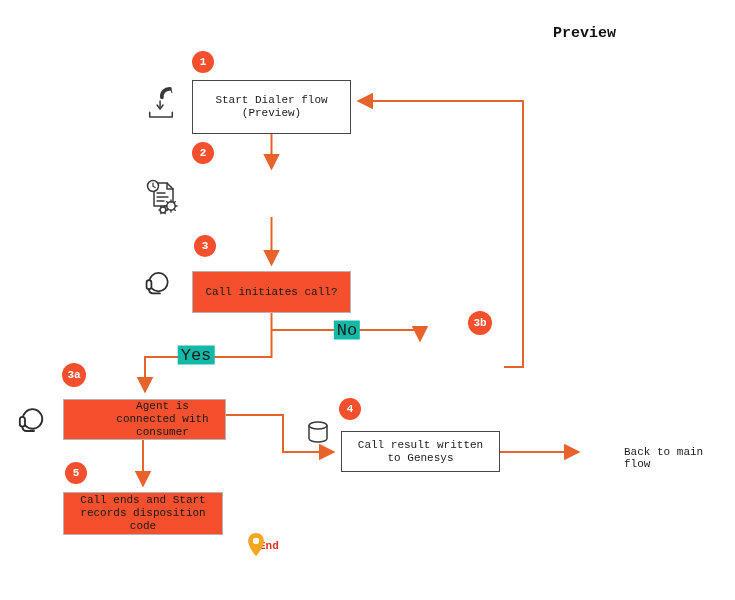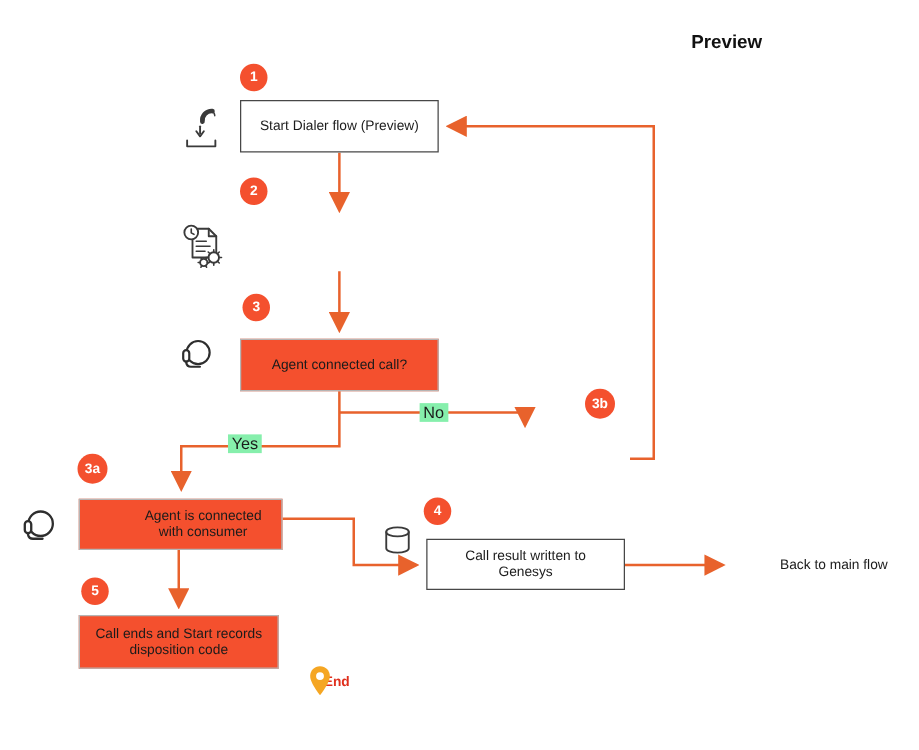--- a/index.html
+++ b/index.html
@@ -1,33 +1,33 @@
 <!DOCTYPE html>
 <html><head>
 <meta charset="utf-8">
 <style>
   html,body{margin:0;padding:0;background:#fff;}
   .canvas{
     position:relative;width:735px;height:600px;background:#fff;overflow:hidden;
-    font-family:Liberation Sans, sans-serif;color:#1b1b1b;
+    font-family:Liberation Mono, monospace;color:#1b1b1b;
   }
   .title{position:absolute;left:553px;top:25px;font-size:15px;font-weight:bold;color:#111;}
   .wires{position:absolute;left:0;top:0;width:735px;height:600px;}
   .node{
     position:absolute;display:flex;align-items:center;justify-content:center;text-align:center;
     font-size:11px;line-height:13px;padding:2px 8px;box-sizing:border-box;background:#fff;
     border:1.5px solid #474747;color:#1b1b1b;
   }
   .node.orange{background:#F4502E;border:1.5px solid #b5b5b5;}
   .badge{
     position:absolute;background:#F4502E;color:#fff;border-radius:50%;
     display:flex;align-items:center;justify-content:center;font-size:11px;font-weight:bold;
   }
   .wire-label{
-    position:absolute;background:#86efac;font-size:13px;color:#1b1b1b;padding:0 3px;
+    position:absolute;background:#14b8a6;font-size:17px;color:#1b1b1b;padding:0 3px;
     transform:translate(-50%,-50%);
   }
   .free-label{position:absolute;font-size:11px;color:#1b1b1b;}
   .end-label{position:absolute;font-size:11px;font-weight:bold;color:#E0301E;}
   .icon{position:absolute;}
 </style>
 </head>
 <body>
 
 <div class="canvas">
@@ -53,22 +53,22 @@
   </svg>
 
   <div class="badge" style="left:192px;top:51px;width:22px;height:22px;">1</div>
   <div class="badge" style="left:192px;top:142px;width:22px;height:22px;">2</div>
   <div class="badge" style="left:194px;top:235px;width:22px;height:22px;">3</div>
   <div class="badge" style="left:62px;top:363px;width:24px;height:24px;">3a</div>
   <div class="badge" style="left:468px;top:311px;width:24px;height:24px;">3b</div>
   <div class="badge" style="left:339px;top:398px;width:22px;height:22px;">4</div>
   <div class="badge" style="left:65px;top:462px;width:22px;height:22px;">5</div>
 
-  <div class="node" style="left:192px;top:80px;width:159px;height:42px;">Start Dialer flow (Preview)</div>
-  <div class="node orange" style="left:192px;top:271px;width:159px;height:42px;">Agent connected call?</div>
+  <div class="node" style="left:192px;top:80px;width:159px;height:54px;">Start Dialer flow (Preview)</div>
+  <div class="node orange" style="left:192px;top:271px;width:159px;height:42px;">Call initiates call?</div>
   <div class="node orange" style="left:63px;top:399px;width:163px;height:41px;padding-left:44px;">Agent is connected with consumer</div>
   <div class="node" style="left:341px;top:431px;width:159px;height:41px;">Call result written to Genesys</div>
   <div class="node orange" style="left:63px;top:492px;width:160px;height:43px;">Call ends and Start records disposition code</div>
 
   <div class="wire-label" style="left:196px;top:355px;">Yes</div>
   <div class="wire-label" style="left:347px;top:330px;">No</div>
   <div class="free-label" style="left:624px;top:446px;">Back to main flow</div>
   <div class="end-label" style="left:259px;top:540px;">End</div>
 
   <svg class="icon" style="left:145px;top:83px;" width="32" height="38" viewBox="0 0 34 40">

